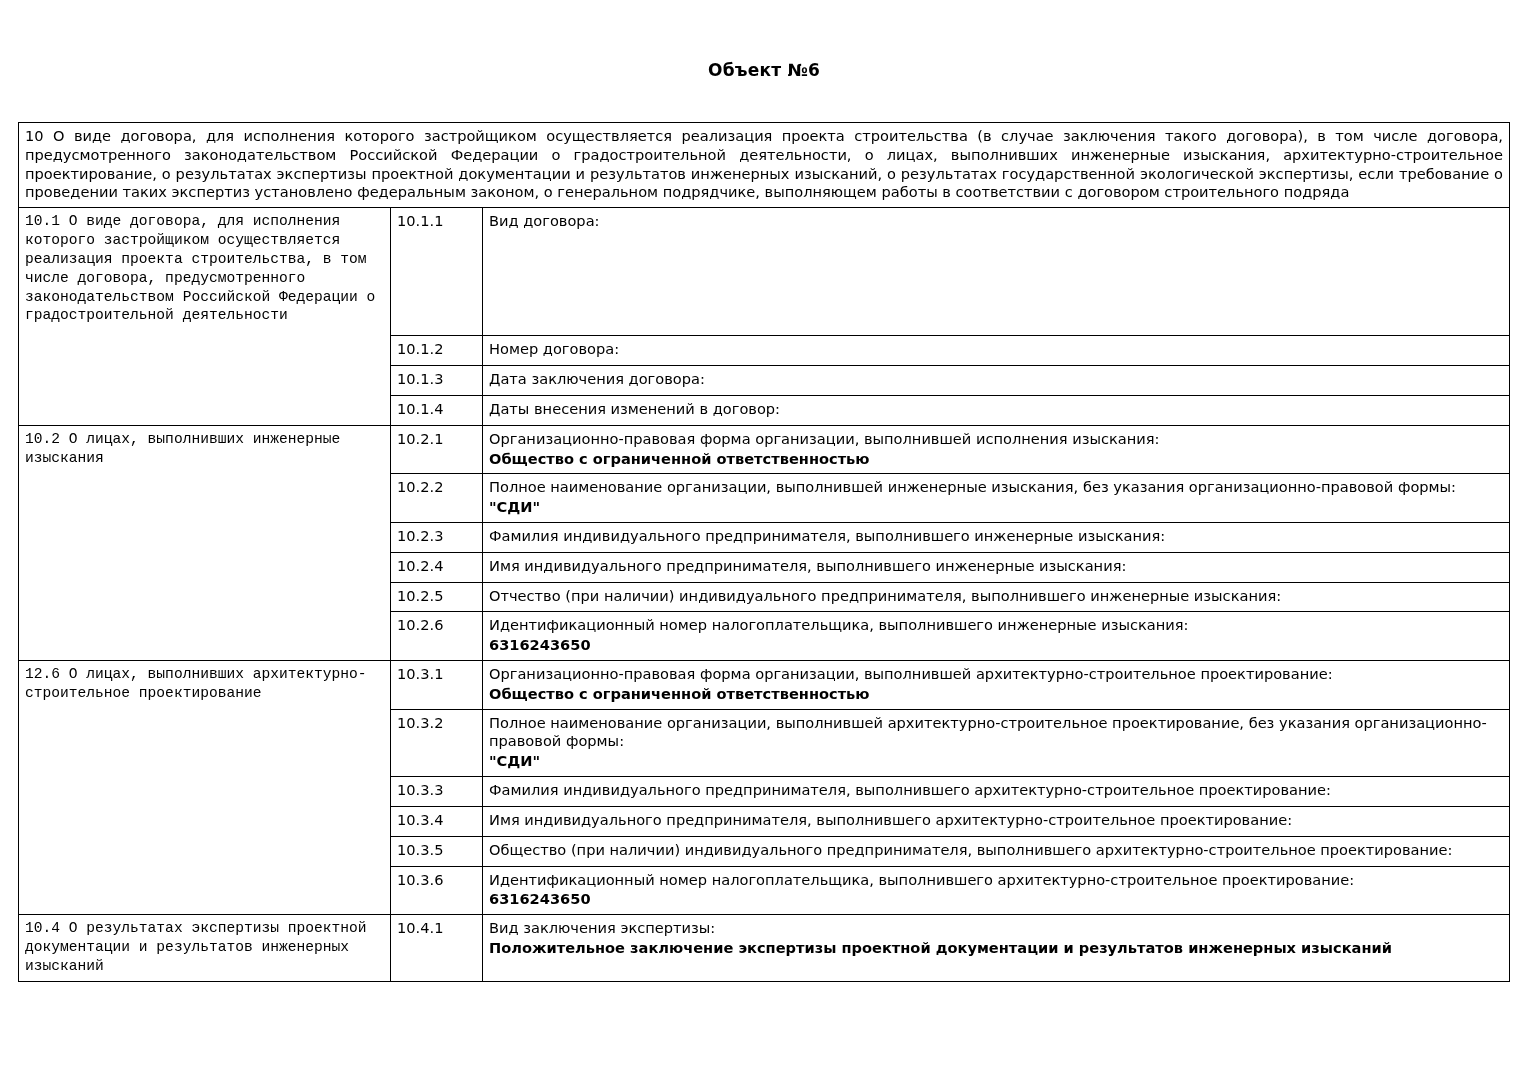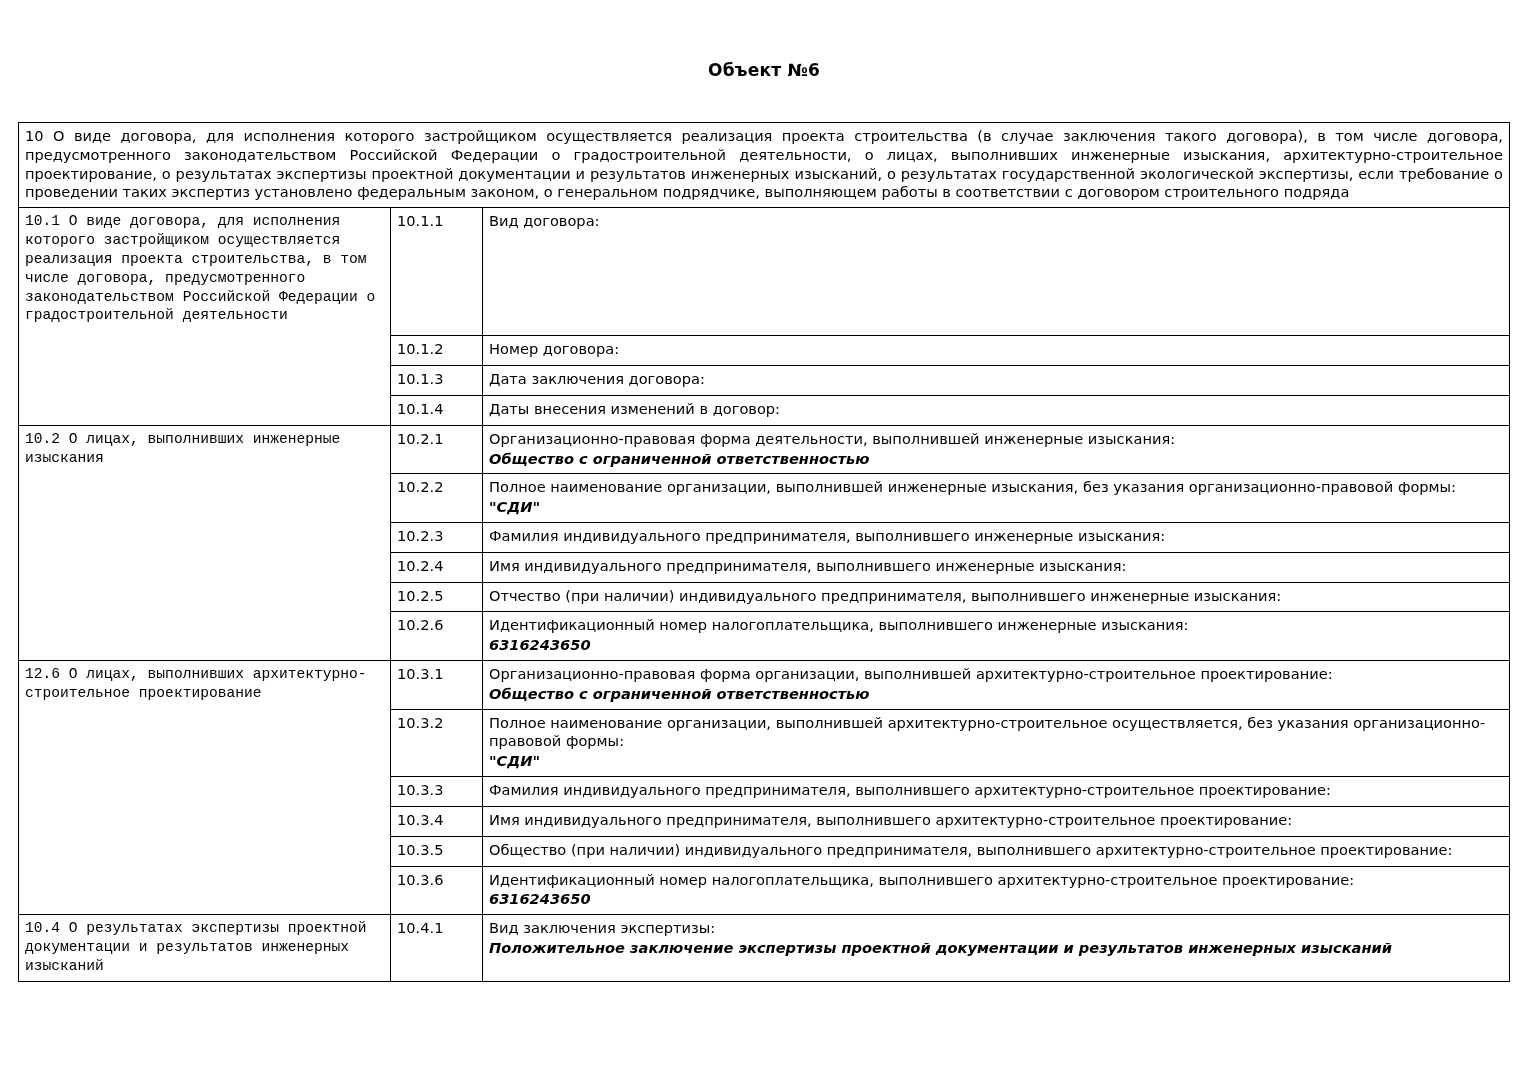--- a/index.html
+++ b/index.html
@@ -57,21 +57,20 @@
   td.body {
     width: auto;
   }
   td.mid {
     vertical-align: middle;
   }
   .val {
     font-weight: bold;
     display: block;
     margin-top: 1px;
-    font-style: italic;
   }
   .label {
     display: block;
   }
 </style>
 </head>
 <body>
 
 <div class="page">
 
@@ -115,21 +114,21 @@
         <td class="body">
           <span class="label">Даты внесения изменений в договор:</span>
           <span class="val"></span>
         </td>
       </tr>
 
       <tr>
         <td class="sec" rowspan="6">10.2 О лицах, выполнивших инженерные изыскания</td>
         <td class="num">10.2.1</td>
         <td class="body">
-          <span class="label">Организационно-правовая форма деятельности, выполнившей инженерные изыскания:</span>
+          <span class="label">Организационно-правовая форма организации, выполнившей исполнения изыскания:</span>
           <span class="val">Общество с ограниченной ответственностью</span>
         </td>
       </tr>
       <tr>
         <td class="num mid">10.2.2</td>
         <td class="body">
           <span class="label">Полное наименование организации, выполнившей инженерные изыскания, без указания организационно-правовой формы:</span>
           <span class="val">"СДИ"</span>
         </td>
       </tr>
@@ -166,21 +165,21 @@
         <td class="sec" rowspan="6">12.6 О лицах, выполнивших архитектурно-строительное проектирование</td>
         <td class="num">10.3.1</td>
         <td class="body">
           <span class="label">Организационно-правовая форма организации, выполнившей архитектурно-строительное проектирование:</span>
           <span class="val">Общество с ограниченной ответственностью</span>
         </td>
       </tr>
       <tr>
         <td class="num mid">10.3.2</td>
         <td class="body">
-          <span class="label">Полное наименование организации, выполнившей архитектурно-строительное осуществляется, без указания организационно-правовой формы:</span>
+          <span class="label">Полное наименование организации, выполнившей архитектурно-строительное проектирование, без указания организационно-правовой формы:</span>
           <span class="val">"СДИ"</span>
         </td>
       </tr>
       <tr>
         <td class="num">10.3.3</td>
         <td class="body">
           <span class="label">Фамилия индивидуального предпринимателя, выполнившего архитектурно-строительное проектирование:</span>
           <span class="val"></span>
         </td>
       </tr>

